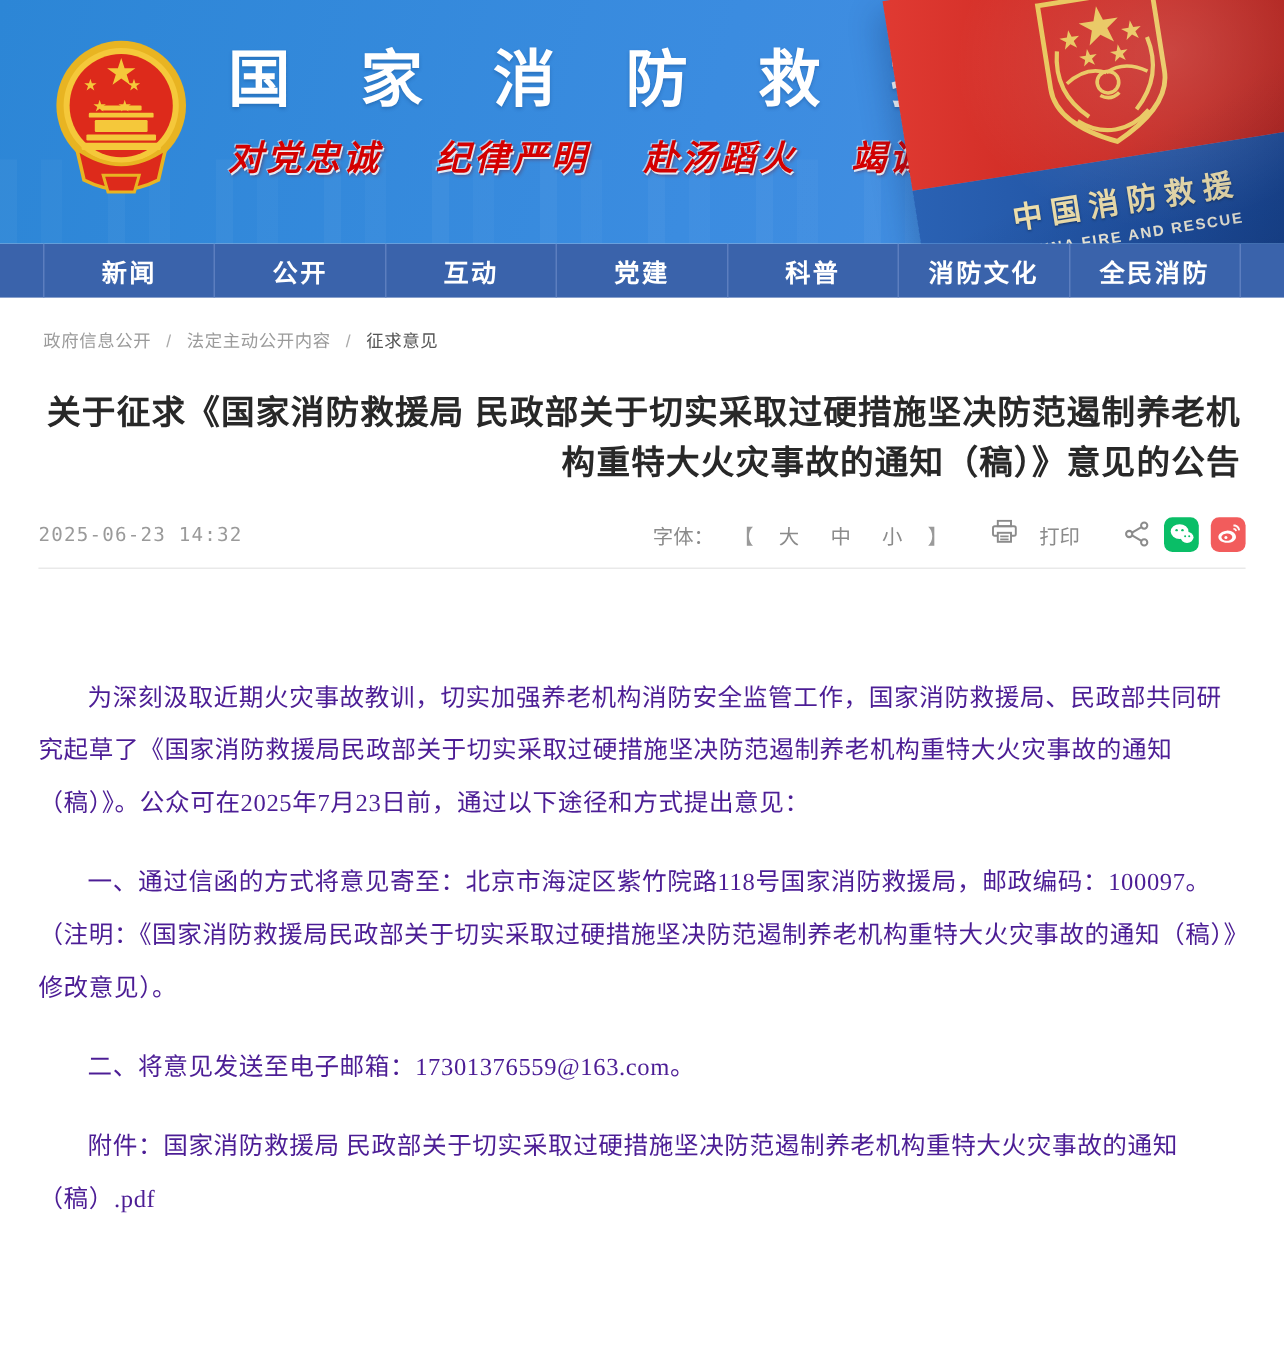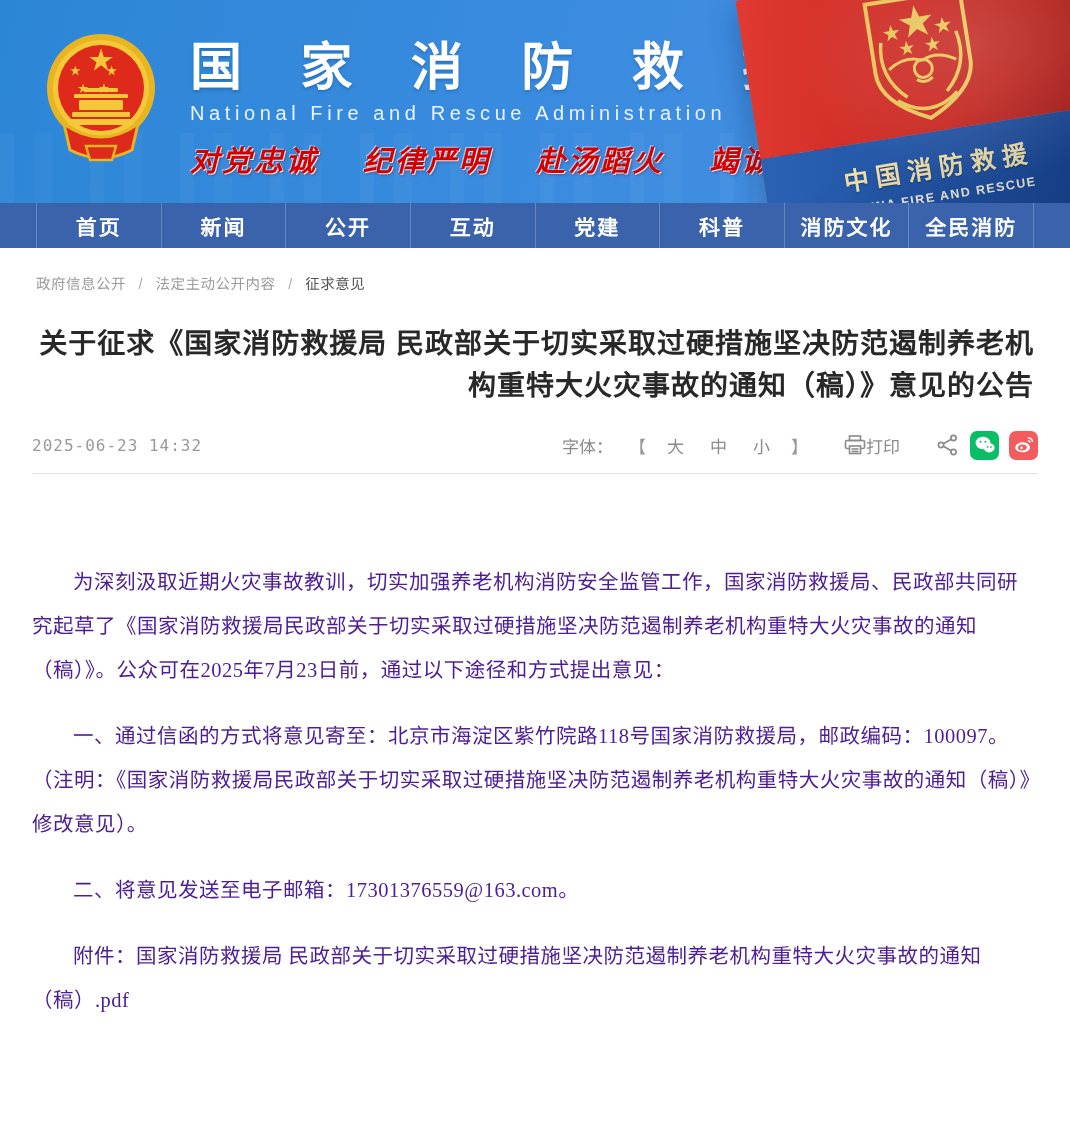--- a/index.html
+++ b/index.html
@@ -89,21 +89,21 @@
   }
   .meta-row {
     margin-top:24px; display:flex; justify-content:space-between; align-items:center;
     height:28px;
   }
   .publish-time { font-family:"DejaVu Sans Mono","Liberation Mono",monospace; font-size:16px; color:#9a9a9a; letter-spacing:1px; }
   .tools { display:flex; align-items:center; gap:10px; color:#8b8b8b; font-size:17px; }
   .font-sizer { display:flex; align-items:center; gap:16px; color:#8b8b8b; }
   .font-sizer .bracket { color:#9a9a9a; }
   .size-opt { margin:0 5px; cursor:pointer; color:#8b8b8b; }
-  .print-btn { display:flex; align-items:center; gap:0; margin-left:26px; cursor:pointer; color:#8b8b8b; }
+  .print-btn { display:flex; gap:18px; margin-left:26px; cursor:pointer; color:#8b8b8b; }
   .share-group { display:flex; align-items:center; gap:10px; margin-left:26px; }
   .share-nodes { cursor:pointer; display:flex; }
   .badge {
     width:29px; height:29px; border-radius:7px; display:flex; align-items:center;
     justify-content:center; cursor:pointer;
   }
   .badge.wechat { background:#0abe67; }
   .badge.weibo  { background:#f25c5c; }
   .divider { margin-top:14px; border:0; border-top:1px solid #e4e4e4; height:0; }
 
@@ -145,21 +145,20 @@
         <rect x="40" y="62" width="34" height="4" rx="1"></rect>
       </g>
 
       <path d="M20 98 q37 26 74 0 l-6 26 q-31 16 -62 0 z" fill="#dd2a1b" stroke="#e8b422" stroke-width="3"></path>
       <path d="M42 120 h30 l-4 14 h-22 z" fill="#dd2a1b" stroke="#e8b422" stroke-width="2.5"></path>
     </svg>
   </div>
 
   <div class="masthead">
     <div class="site-title">国 家 消 防 救 援 局</div>
-    <div class="site-subtitle">National Fire and Rescue Administration</div>
     <div class="slogan">对党忠诚　 纪律严明　 赴汤蹈火　 竭诚为民</div>
   </div>
 
   <div class="flag">
     <div class="flag-red">
       <div class="flag-shield">
         <svg width="120" height="140" viewBox="0 0 120 140">
           <path d="M12 10 h96 v70 q0 30 -48 52 q-48 -22 -48 -52 z" fill="none" stroke="#e8c457" stroke-width="4"></path>
           <path d="M60 18 l4 12 h12.5 l-10 7.4 3.8 12 -10.3 -7.4 -10.3 7.4 3.8 -12 -10 -7.4 H56 z" fill="#e8c457"></path>
           <g fill="#e8c457">
@@ -186,21 +185,20 @@
     </div>
     <div class="flag-blue">
       <div class="flag-cn">中国消防救援</div>
       <div class="flag-en">CHINA FIRE AND RESCUE</div>
     </div>
     <div class="flag-fold"></div>
   </div>
 </header>
 
 <nav class="main-nav">
-  <div class="nav-item">首页</div>
   <div class="nav-item">新闻</div>
   <div class="nav-item">公开</div>
   <div class="nav-item">互动</div>
   <div class="nav-item">党建</div>
   <div class="nav-item">科普</div>
   <div class="nav-item">消防文化</div>
   <div class="nav-item">全民消防</div>
 </nav>
 
 <div class="breadcrumb">

